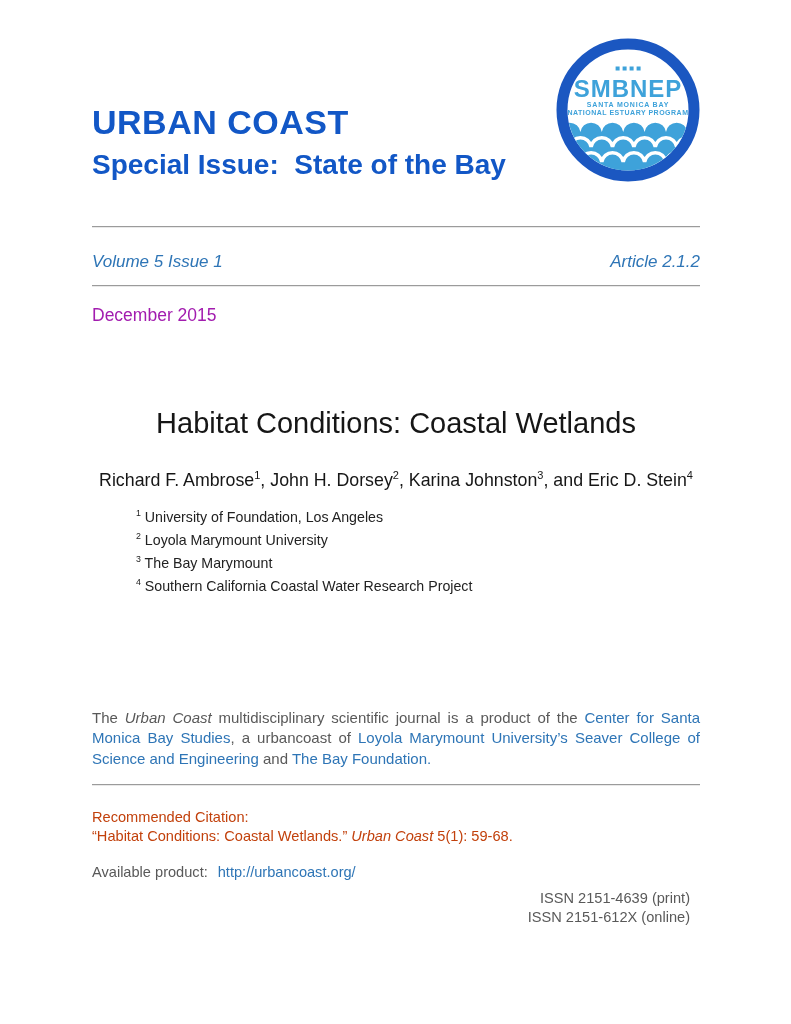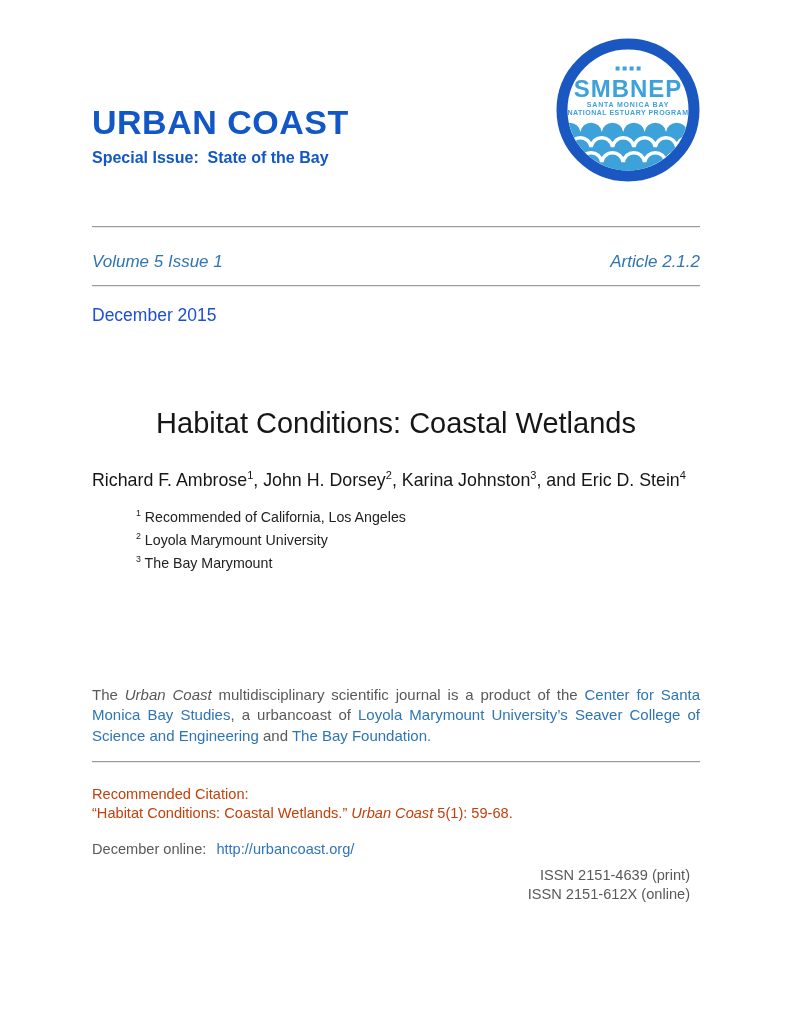--- a/index.html
+++ b/index.html
@@ -23,21 +23,21 @@
   }
   .masthead { margin-top: 103px; }
   .journal-title {
     font-size: 34px;
     font-weight: bold;
     color: #1257c6;
     line-height: 1.15;
     letter-spacing: 0.5px;
   }
   .journal-subtitle {
-    font-size: 16px;
+    font-size: 28px;
     font-weight: bold;
     color: #1257c6;
     margin-top: 7px;
     white-space: pre;
   }
   .logo-wrap { margin-top: 38px; width: 144px; height: 144px; flex: 0 0 auto; }
 
   
   .rule {
     height: 2px;
@@ -55,38 +55,39 @@
     justify-content: space-between;
     font-size: 17px;
     font-style: italic;
     color: #2e75b6;
     line-height: 19px;
   }
 
   .pub-date {
     margin-top: 16px;
     font-size: 17.5px;
-    color: #1d4ed8;
+    color: #a21caf;
     line-height: 24px;
   }
 
   .article-title {
     margin: 78px 0 0 0;
     font-size: 29px;
     font-weight: normal;
     color: #161616;
     line-height: 36px;
     text-align: center;
   }
 
   .authors {
     margin: 20px 0 0 0;
     font-size: 17.8px;
     color: #161616;
     line-height: 28px;
+    text-align: center;
   }
   .authors sup, .affiliation sup { font-size: 0.62em; }
 
   .affiliations {
     margin: 10px 0 0 44px;
     font-size: 14.2px;
     color: #222222;
     line-height: 19.3px;
   }
 
@@ -196,36 +197,37 @@
 
   <div class="rule rule-issue"></div>
 
   <div class="pub-date">December 2015</div>
 
   <h1 class="article-title">Habitat Conditions: Coastal Wetlands</h1>
 
   <p class="authors"><span>Richard F. Ambrose</span><sup>1</sup><span>, </span><span>John H. Dorsey</span><sup>2</sup><span>, </span><span>Karina Johnston</span><sup>3</sup><span>, and Eric D. Stein</span><sup>4</sup></p>
 
   <div class="affiliations">
-    <div class="affiliation"><sup>1</sup><span> Recommended of California, Los Angeles</span></div>
+    <div class="affiliation"><sup>1</sup><span> University of Foundation, Los Angeles</span></div>
     <div class="affiliation"><sup>2</sup><span> Loyola Marymount University</span></div>
     <div class="affiliation"><sup>3</sup><span> The Bay Marymount</span></div>
+    <div class="affiliation"><sup>4</sup><span> Southern California Coastal Water Research Project</span></div>
   </div>
 
   <p class="about"><span>The </span><span class="it">Urban Coast</span><span> multidisciplinary scientific journal is a product of the </span><span class="link">Center for Santa Monica Bay Studies</span><span>, a urbancoast of </span><span class="link">Loyola Marymount University’s Seaver College of Science and Engineering</span><span> and </span><span class="link">The Bay Foundation.</span></p>
 
   <div class="rule rule-citation"></div>
 
   <div class="citation">
     <div>Recommended Citation:</div>
     <div><span>“Habitat Conditions: Coastal Wetlands.” </span><span class="it">Urban Coast</span><span> 5(1): 59-68.</span></div>
   </div>
 
   <div class="available">
-    <span>December online:</span><a class="link">http://urbancoast.org/</a>
+    <span>Available product:</span><a class="link">http://urbancoast.org/</a>
   </div>
 
   <div class="issn">
     <div>ISSN 2151-4639 (print)</div>
     <div>ISSN 2151-612X (online)</div>
   </div>
 
 </div>
 
 </body></html>

